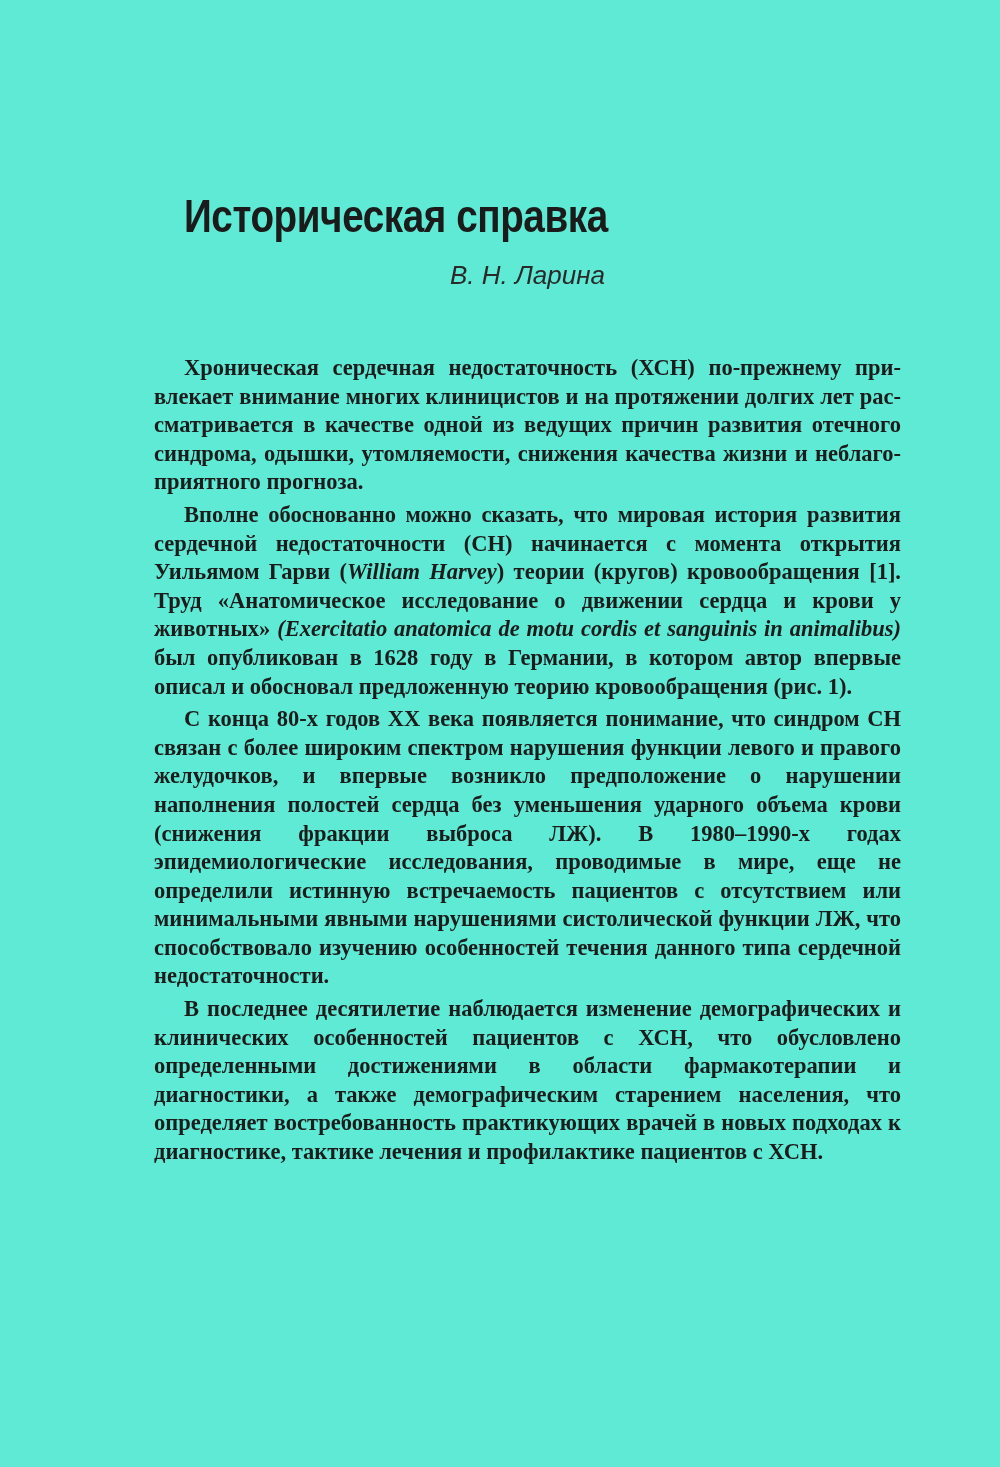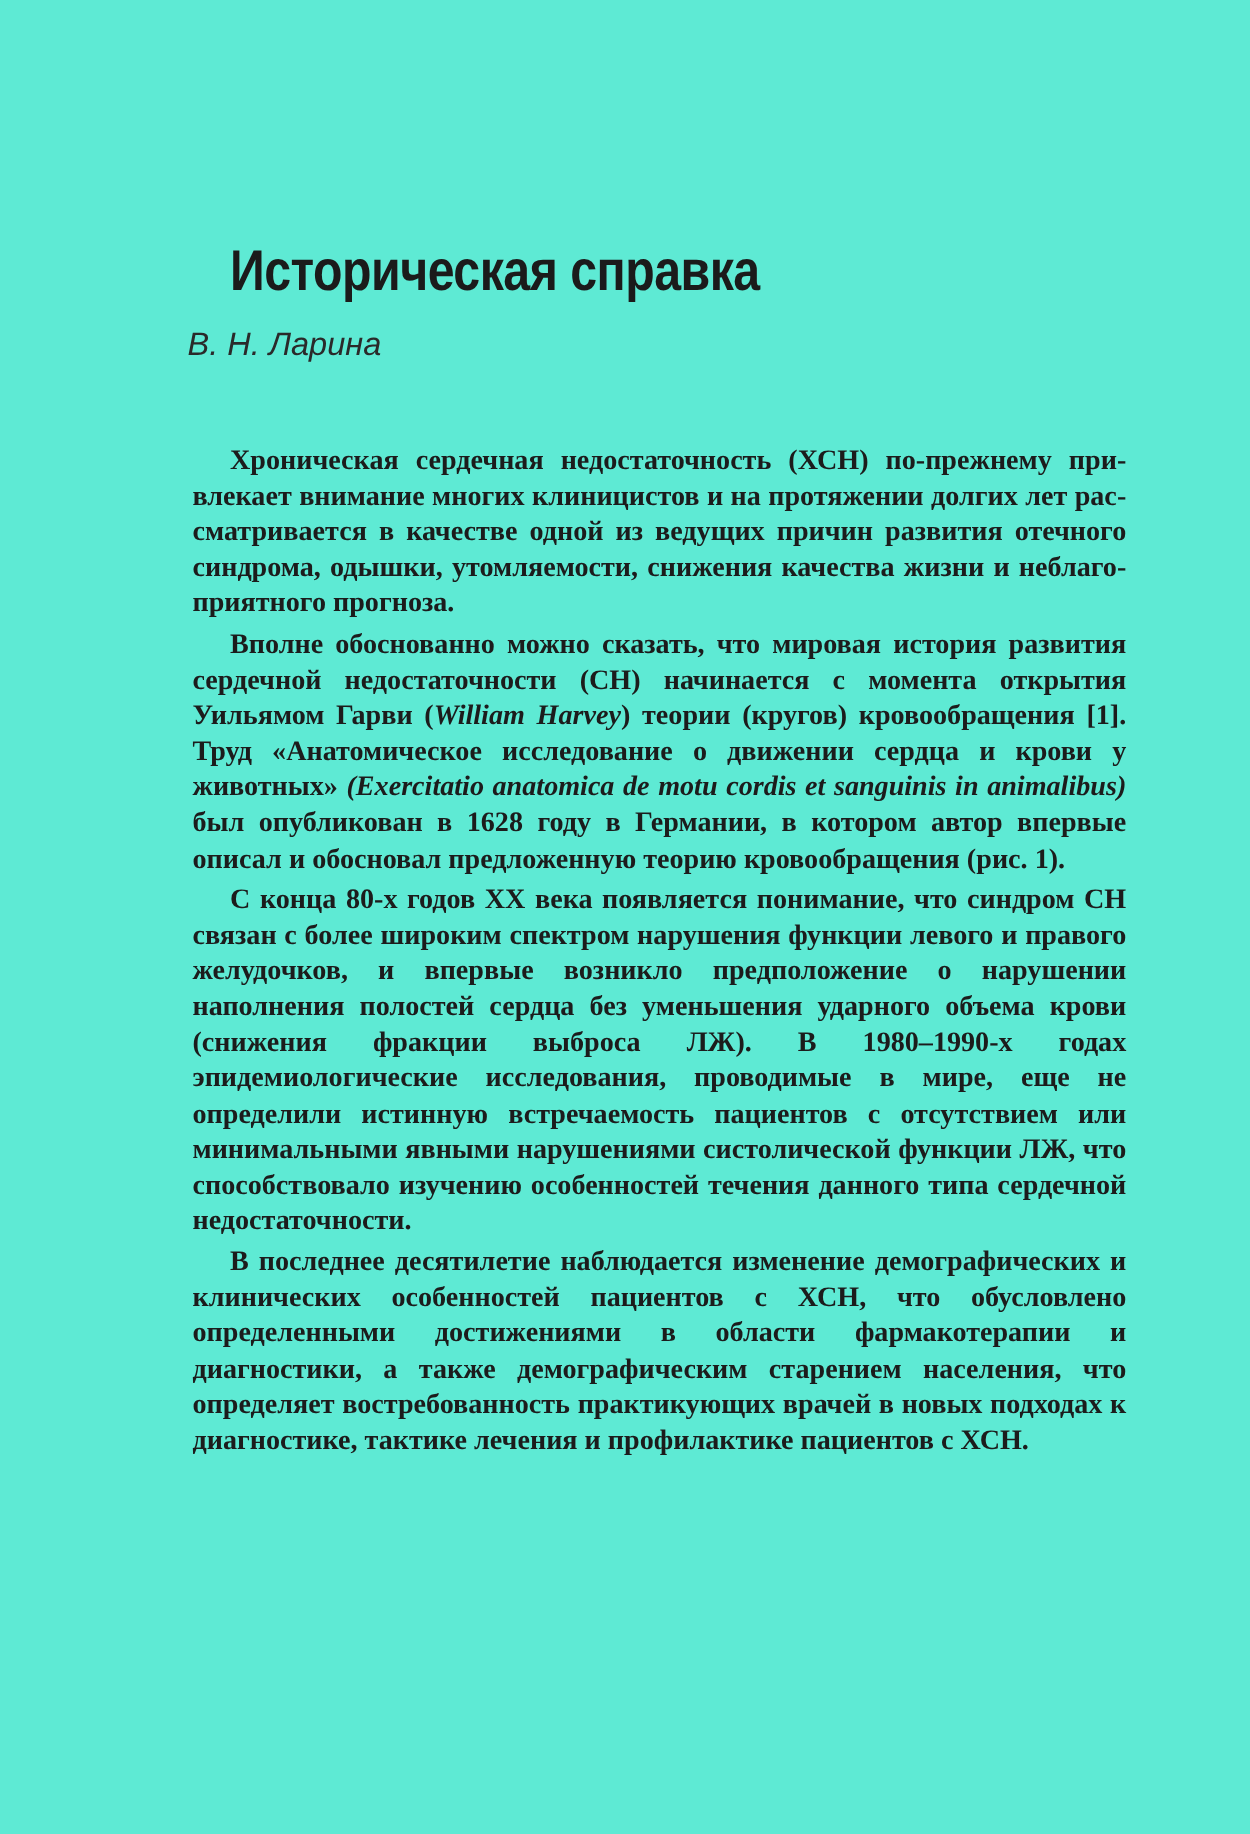--- a/index.html
+++ b/index.html
@@ -31,21 +31,21 @@
     letter-spacing: -0.5px;
     white-space: nowrap;
   }
   h1.title .title-inner {
     display: inline-block;
     transform: scaleX(0.84);
     transform-origin: left bottom;
   }
   .author {
     margin-top: 18px;
-    text-align: left;
+    text-align: center;
     font-family: "Liberation Sans", "DejaVu Sans", sans-serif;
     font-style: italic;
     font-size: 26px;
     line-height: 31px;
     color: #2a2a2a;
   }
   .body-text {
     margin-top: 63px;
     font-family: "Liberation Serif", "DejaVu Serif", serif;
     font-size: 22.5px;

